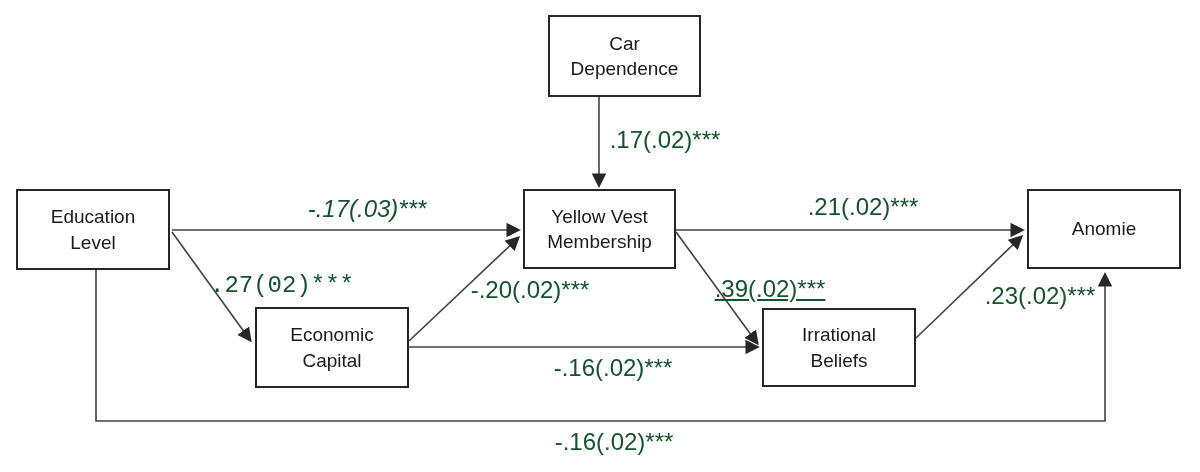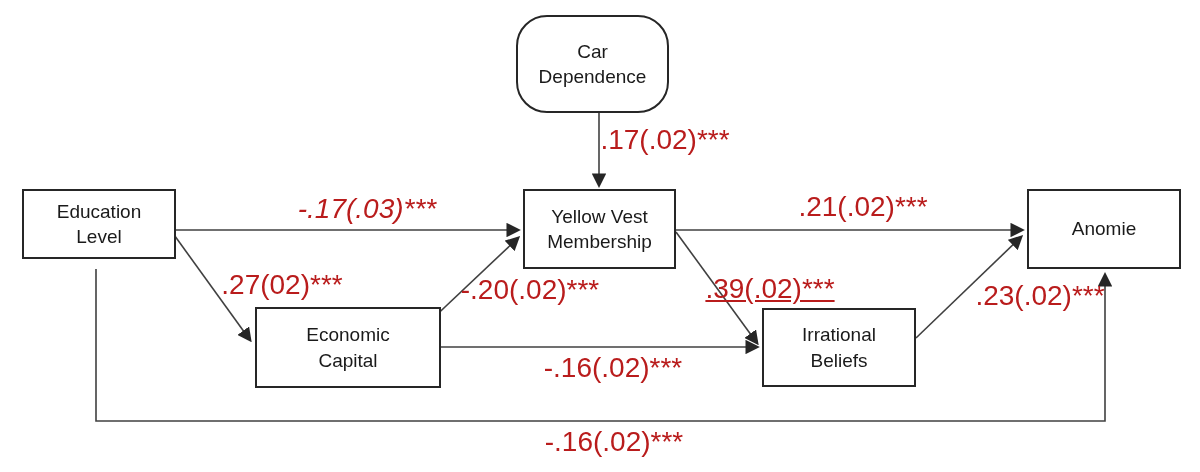--- a/index.html
+++ b/index.html
@@ -35,22 +35,22 @@
     color: #1a1a1a;
   }
   .node span {
     display: inline-block;
     max-width: 118px;
   }
   .edge-label {
     position: absolute;
     transform: translate(-50%, -50%);
     white-space: nowrap;
-    font-size: 28px;
-    color: #b91c1c;
+    font-size: 24px;
+    color: #14532d;
     background: transparent;
   }
 </style>
 </head>
 <body>
 
 <div class="canvas">
 
   <svg class="edge-layer" viewBox="0 0 1200 472">
     <defs>
@@ -71,49 +71,49 @@
 
     <path d="M676,230 L1022,230" stroke="#404040" stroke-width="1.6" fill="none" marker-end="url(#arrow)"></path>
 
     <path d="M676,232 L757,343" stroke="#404040" stroke-width="1.6" fill="none" marker-end="url(#arrow)"></path>
 
     <path d="M916,338 L1021,237" stroke="#404040" stroke-width="1.6" fill="none" marker-end="url(#arrow)"></path>
 
     <path d="M96,269 L96,421 L1105,421 L1105,275" stroke="#404040" stroke-width="1.6" fill="none" marker-end="url(#arrow)"></path>
   </svg>
 
-  <div class="node" style="left:516px; top:15px; width:153px; height:98px;border-radius:31px;">
+  <div class="node" style="left:548px; top:15px; width:153px; height:82px;">
     <span>Car Dependence</span>
   </div>
 
-  <div class="node" style="left:22px; top:189px; width:154px; height:70px;">
+  <div class="node" style="left:16px; top:189px; width:154px; height:81px;">
     <span>Education Level</span>
   </div>
 
   <div class="node" style="left:523px; top:189px; width:153px; height:80px;text-align:center;">
     <span>Yellow Vest Membership</span>
   </div>
 
-  <div class="node" style="left:255px; top:307px; width:186px; height:81px;">
+  <div class="node" style="left:255px; top:307px; width:154px; height:81px;">
     <span>Economic Capital</span>
   </div>
 
   <div class="node" style="left:1027px; top:189px; width:154px; height:80px;">
     <span>Anomie</span>
   </div>
 
   <div class="node" style="left:762px; top:308px; width:154px; height:79px;">
     <span>Irrational Beliefs</span>
   </div>
 
   <div class="edge-label" style="left:665px; top:140px;">.17(.02)***</div>
 
   <div class="edge-label" style="left:367px; top:209px;font-style:italic;">-.17(.03)***</div>
 
-  <div class="edge-label" style="left:282px; top:285px;">.27(02)***</div>
+  <div class="edge-label" style="left:282px; top:285px;font-family:Liberation Mono, monospace;">.27(02)***</div>
 
   <div class="edge-label" style="left:530px; top:290px;">-.20(.02)***</div>
 
   <div class="edge-label" style="left:863px; top:207px;">.21(.02)***</div>
 
   <div class="edge-label" style="left:770px; top:289px;text-decoration:underline;">.39(.02)***</div>
 
   <div class="edge-label" style="left:613px; top:368px;">-.16(.02)***</div>
 
   <div class="edge-label" style="left:1040px; top:296px;">.23(.02)***</div>

